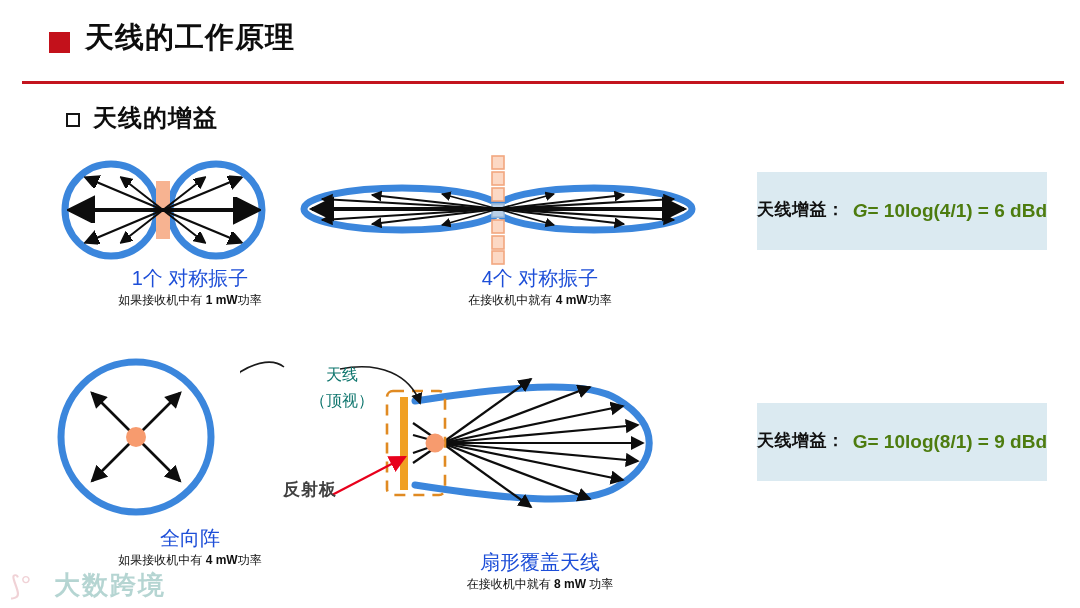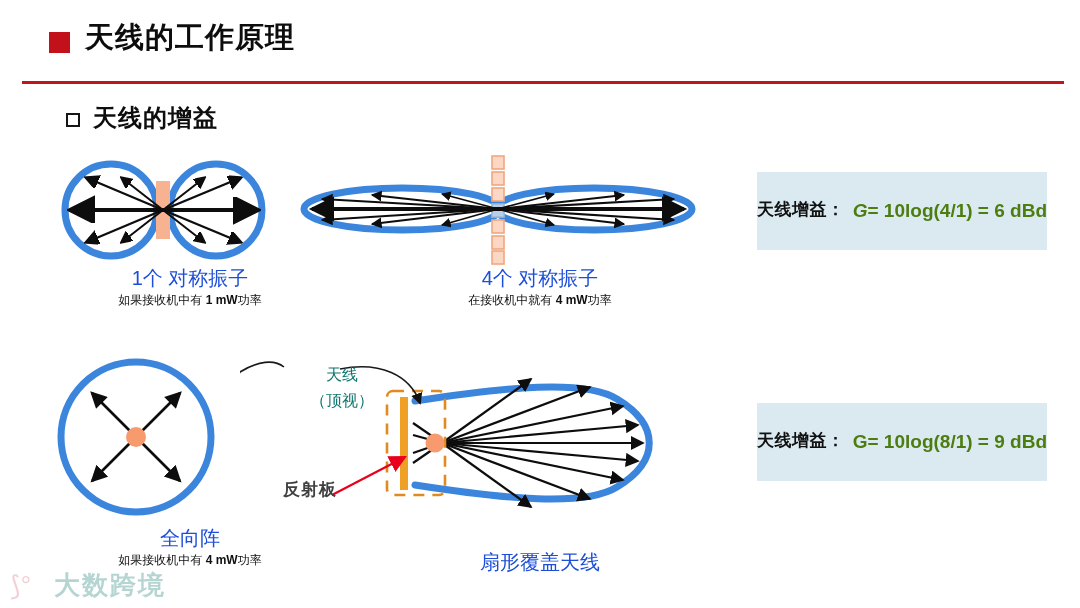--- a/index.html
+++ b/index.html
@@ -306,20 +306,21 @@
       <line x1="57" y1="78" x2="28" y2="88"></line>
     </g>
     <rect x="15" y="32" width="8" height="93" fill="#f0a024"></rect>
     <rect x="2" y="26" width="58" height="104" fill="none" stroke="#e08a22" stroke-width="2.6" stroke-dasharray="11 8" rx="6"></rect>
     <circle cx="50" cy="78" r="9.5" fill="#f79b6e"></circle>
   </svg>
 </div>
 
 <div class="caption" id="caption-4">
   <span class="cap-title">扇形覆盖天线</span>
+  <span class="cap-sub"><span>在接收机中就有 </span><b>8 mW</b><span> 功率</span></span>
 </div>
 
 <div id="annot-arrows">
   <svg width="260" height="170" viewBox="0 0 260 170">
     <defs>
       <marker id="ahl" markerWidth="8" markerHeight="8" refX="6" refY="3.6" orient="auto">
         <path d="M0,0 L7.2,3.6 L0,7.2 z" fill="#111111"></path>
       </marker>
       <marker id="ahr" markerWidth="9" markerHeight="9" refX="7" refY="4" orient="auto">
         <path d="M0,0 L8,4 L0,8 z" fill="#e8001c"></path>

